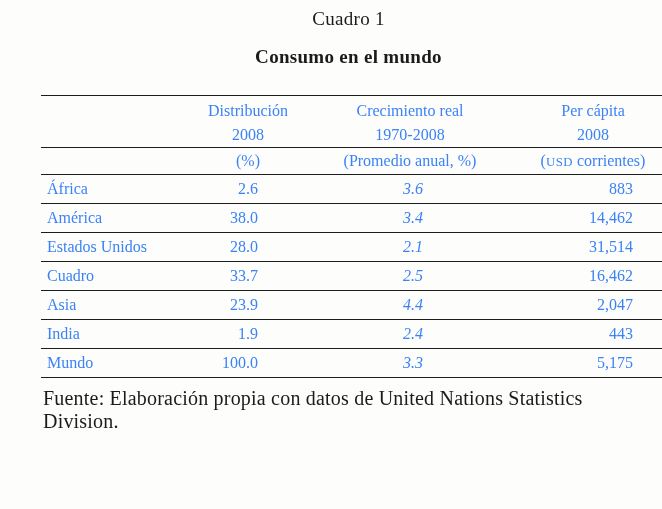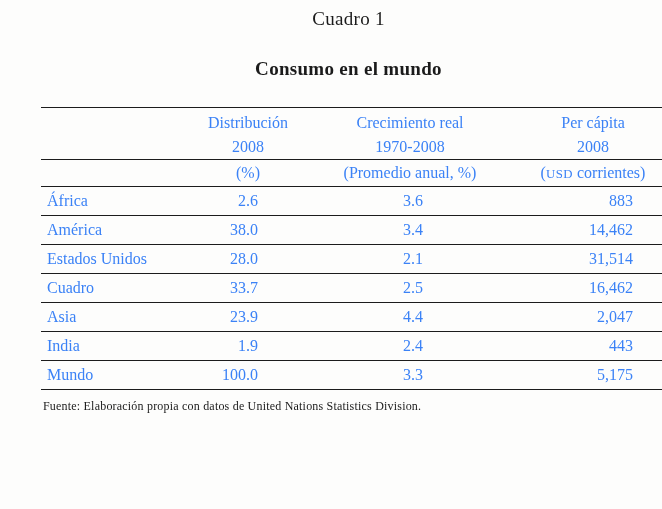--- a/index.html
+++ b/index.html
@@ -15,21 +15,21 @@
   .caption-number {
     text-align: center;
     font-size: 19px;
     padding-top: 8px;
     letter-spacing: 0.3px;
   }
   .table-title {
     text-align: center;
     font-size: 19px;
     font-weight: bold;
-    margin-top: 28px;
+    margin-top: 16px;
     letter-spacing: 0.3px;
   }
 
   table.data {
     border-collapse: collapse;
     table-layout: fixed;
     width: 650px;
     margin: 27px 0 0 6px;
     font-size: 16px;
     color: #3b82f6;
@@ -46,26 +46,26 @@
 
   tr.header-row th { height: 52px; text-align: center; line-height: 24px; padding-top: 2px; }
   tr.header-row .hline { display: block; }
 
   tr.units-row td { height: 27px; text-align: center; }
   .smallcaps { font-size: 0.8em; letter-spacing: 0.5px; }
 
   tr.body-row td { height: 29px; }
   td.cell-label { text-align: left;  padding-left: 6px; font-family: Liberation Serif, serif; }
   td.cell-dist  { text-align: right; padding-right: 67px; }
-  td.cell-grow  { text-align: right; padding-right: 72px; }
+  td.cell-grow  { text-align: right; padding-right: 72px; font-style: italic; }
   td.cell-pc    { text-align: right; padding-right: 58px; }
 
   .source-note {
     margin: 9px 0 8px 8px;
-    font-size: 12px;
+    font-size: 20px;
     letter-spacing: 0.2px;
   }
 </style>
 </head>
 <body>
 
 <div class="page">
 
   <div class="caption-number">Cuadro 1</div>
   <div class="table-title">Consumo en el mundo</div>

